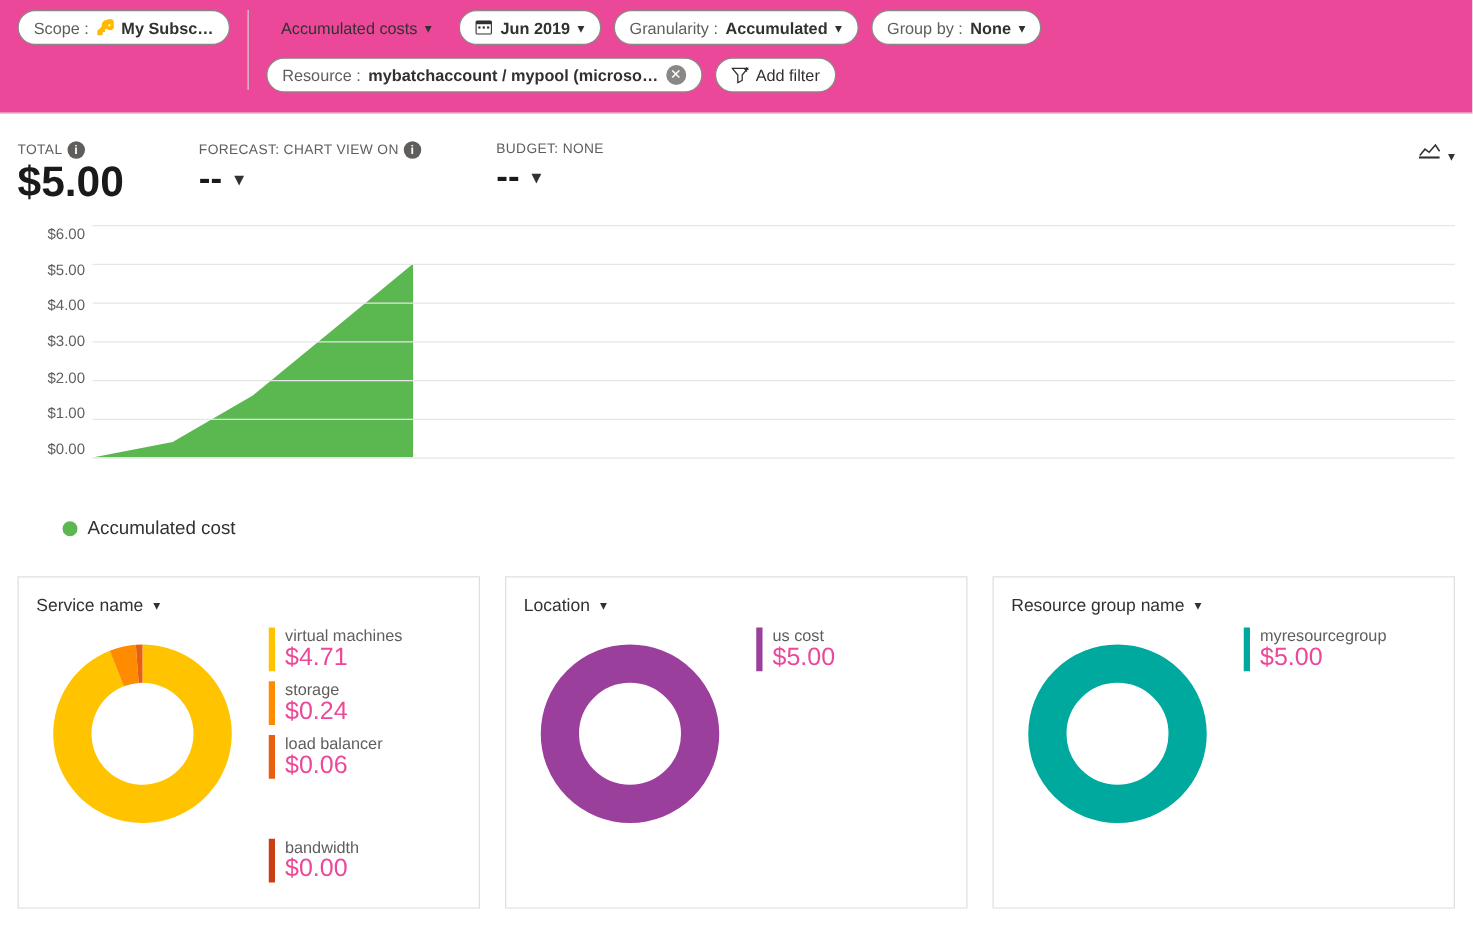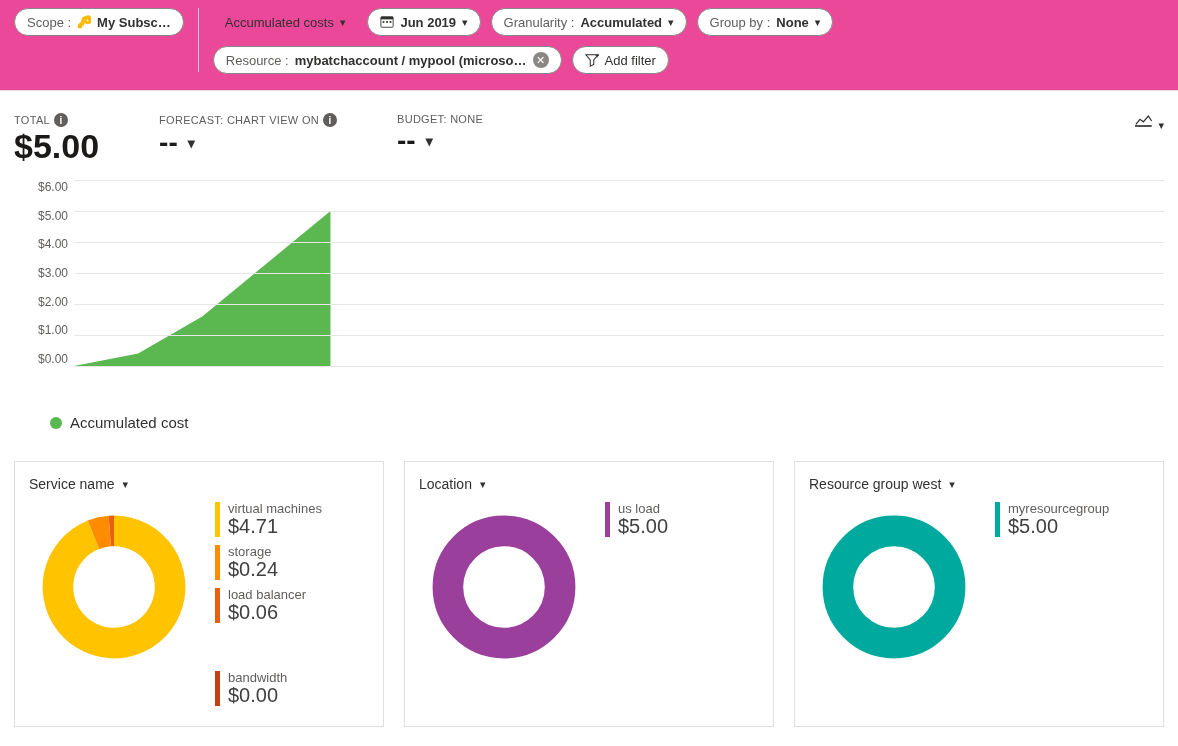--- a/index.html
+++ b/index.html
@@ -140,21 +140,21 @@
   .donut-wrap {
     width:170px;height:170px;flex-shrink:0;
   }
   .card-legend { display:flex;flex-direction:column;gap:2px; }
   .leg-item {
     border-left:5px solid;
     padding:0 0 0 8px;
     margin-bottom:6px;
   }
   .leg-item .nm { font-size:13px;color:#605e5c;line-height:1; }
-  .leg-item .vl { font-size:20px;color:#404040;line-height:1.1; }
+  .leg-item .vl { font-size:20px;color:#ec4899;line-height:1.1; }
 </style>
 </head>
 <body>
 
 <div class="filter-bar">
   <div class="scope-wrap">
     <div class="pill">
       <span class="lbl">Scope :</span>
       <span class="icon key-icon">
         <svg viewBox="0 0 16 16" width="14" height="14">
@@ -327,30 +327,30 @@
     <div class="card-title">
       <span>Location</span>
       <span class="chev">▾</span>
     </div>
     <div class="card-body">
       <div class="donut-wrap"><svg id="donut-location" viewBox="0 0 100 100">
             <circle cx="50" cy="50" r="33" fill="none" stroke="#9b3f9c" stroke-width="18"></circle>
           </svg></div>
       <div class="card-legend" id="legend-location">
           <div class="leg-item" style="border-color: rgb(155, 63, 156);">
-            <div class="nm">us load</div>
+            <div class="nm">us cost</div>
             <div class="vl">$5.00</div>
           </div>
         </div>
     </div>
   </div>
 
   <div class="card">
     <div class="card-title">
-      <span>Resource group west</span>
+      <span>Resource group name</span>
       <span class="chev">▾</span>
     </div>
     <div class="card-body">
       <div class="donut-wrap"><svg id="donut-resourcegroup" viewBox="0 0 100 100">
             <circle cx="50" cy="50" r="33" fill="none" stroke="#00a99d" stroke-width="18"></circle>
           </svg></div>
       <div class="card-legend" id="legend-resourcegroup">
           <div class="leg-item" style="border-color: rgb(0, 169, 157);">
             <div class="nm">myresourcegroup</div>
             <div class="vl">$5.00</div>

